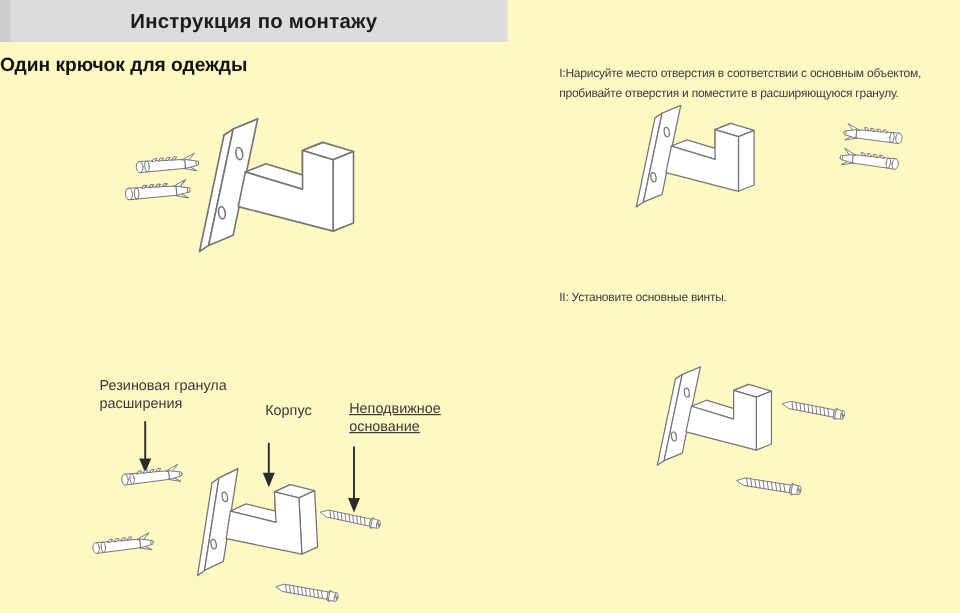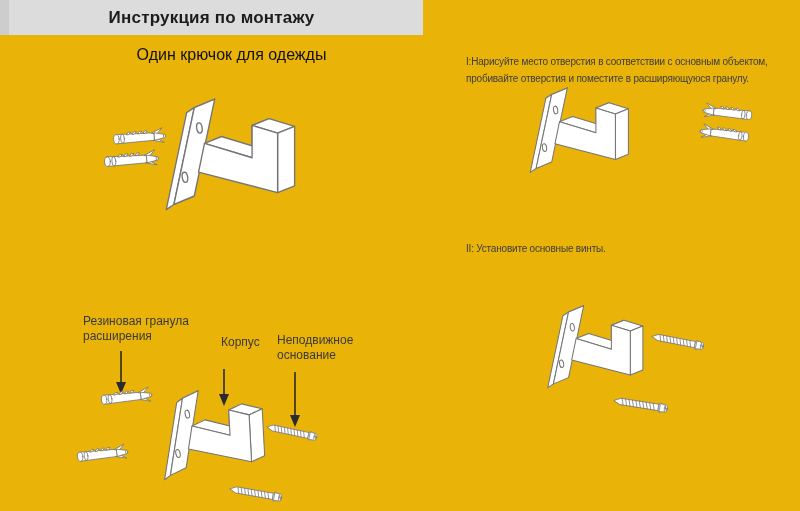--- a/index.html
+++ b/index.html
@@ -1,38 +1,38 @@
 <!DOCTYPE html>
 <html><head>
 <meta charset="utf-8">
 <style>
   html,body{margin:0;padding:0;background:#fff;}
   .page{
-    position:relative;width:800px;height:511px;background:#eab308;overflow:hidden;
+    position:relative;width:800px;height:511px;background:#fef9c3;overflow:hidden;
     font-family:"Liberation Sans",sans-serif;
   }
   .hdr{position:absolute;left:0;top:0;width:423px;height:35px;background:#dcdcdc;}
   .hdr-edge{position:absolute;left:0;top:0;width:9px;height:35px;background:#cdcdcd;}
   .hdr-title{
     position:absolute;left:0;top:0;width:423px;height:35px;line-height:35px;
     text-align:center;font-size:17px;font-weight:bold;color:#1c1c1c;letter-spacing:.2px;
   }
   .subtitle{
-    position:absolute;left:0;top:46px;width:423px;text-align:center;
-    font-size:16px;font-weight:normal;color:#111;padding-left:20px;
+    position:absolute;left:0;top:46px;width:423px;text-align:left;
+    font-size:16px;font-weight:bold;color:#111;
   }
   .step-text{
     position:absolute;color:#3d3d3d;font-size:10px;line-height:17px;letter-spacing:-0.2px;
   }
   .step1{left:466px;top:53px;width:332px;}
   .step2{left:466px;top:240px;width:332px;}
   .part-label{position:absolute;color:#3a3a3a;font-size:12px;line-height:15px;margin-left:16px;}
   .lbl-plug{left:67px;top:314px;width:118px;}
   .lbl-body{left:205px;top:335px;width:80px;}
-  .lbl-base{left:261px;top:333px;width:92px;}
+  .lbl-base{left:275px;top:333px;width:92px;text-decoration:underline;}
   svg.part{position:absolute;overflow:visible;}
   .lineart{fill:#ffffff;stroke:#757575;stroke-width:1.6px;stroke-linejoin:round;stroke-linecap:round;}
   .lineart .nofill{fill:none;}
   .arrow{stroke:#2b2b2b;stroke-width:1.6px;}
   .arrowhead{fill:#2b2b2b;stroke:none;}
 </style>
 </head>
 <body>
 
 <div class="page">

